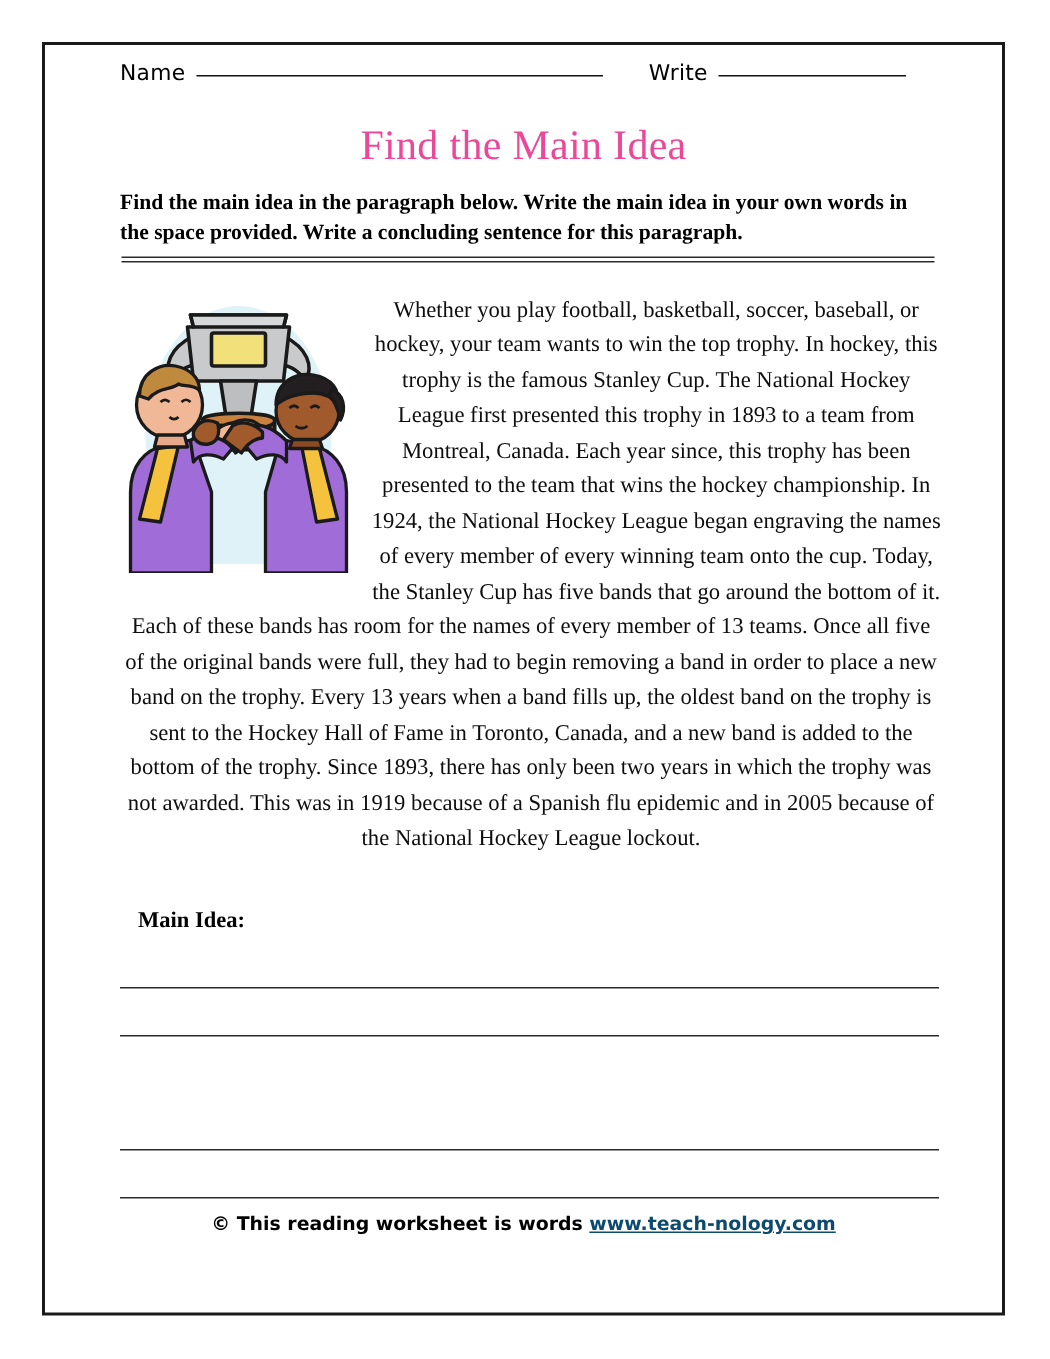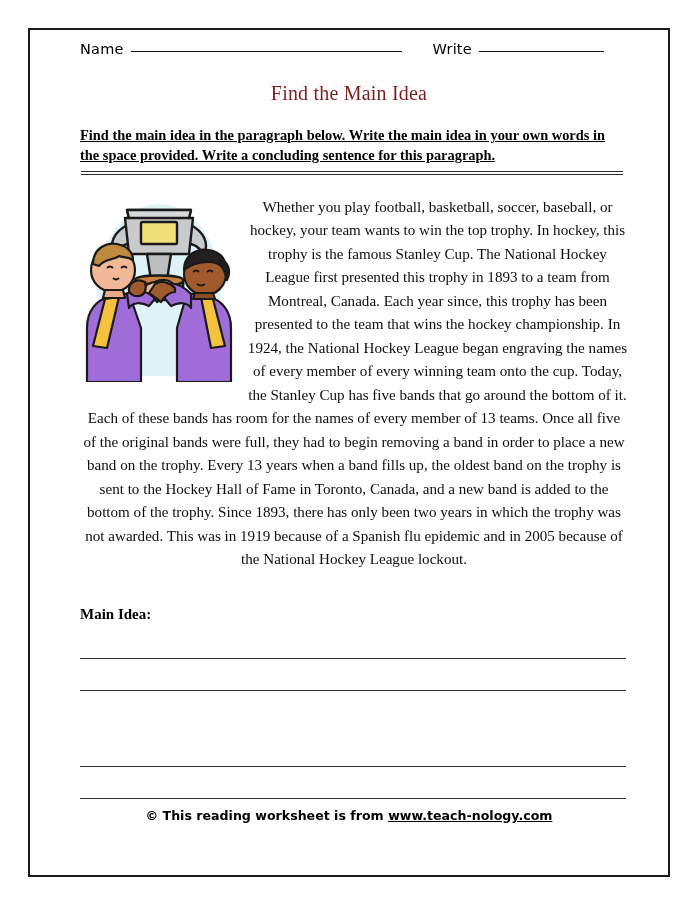--- a/index.html
+++ b/index.html
@@ -64,37 +64,36 @@
   .nd-gap { width: 31px; display: inline-block; }
 
   
   .worksheet-title {
     position: absolute;
     left: 0;
     top: 54px;
     width: 642px;
     text-align: center;
     font-family: "Liberation Serif", serif;
-    font-size: 20px;
+    font-size: 28px;
     letter-spacing: 0.2px;
-    color: #7f1d1d;
+    color: #ec4899;
   }
 
   
   .instructions {
     position: absolute;
     left: 52px;
     top: 97px;
     width: 546px;
     font-family: "Liberation Serif", serif;
     font-weight: bold;
     font-size: 14.4px;
     line-height: 1.42;
     color: #000;
-    text-decoration: underline;
   }
 
   
   .double-rule {
     position: absolute;
     left: 53px;
     top: 143px;
     width: 542px;
     height: 4px;
     border-top: 1.1px solid #2c2c2c;
@@ -132,21 +131,21 @@
   .answers {
     position: absolute;
     left: 52px;
     top: 578px;
     width: 546px;
   }
   .prompt-label {
     font-family: "Liberation Serif", serif;
     font-weight: bold;
     font-size: 15px;
-    margin: 0 0 4px 0;
+    margin: 0 0 4px 12px;
   }
   .write-line {
     border-bottom: 1.5px solid #2b2b2b;
     height: 0;
     margin: 0 0 0 0;
   }
   .ln-sp-1 { height: 31px; }
   .ln-sp-2 { height: 31px; }
   .block-gap { height: 44px; }
 
@@ -156,21 +155,21 @@
     left: 0;
     top: 780px;
     width: 642px;
     text-align: center;
     font-family: "DejaVu Sans", sans-serif;
     font-weight: bold;
     font-size: 12.6px;
     color: #000;
   }
   .footer .site {
-    color: #000000;
+    color: #0c4a6e;
     text-decoration: underline;
   }
 </style>
 </head>
 <body>
 
 <div class="page-border"></div>
 
 <div class="sheet">
 
@@ -280,16 +279,16 @@
 
     <div class="block-gap"></div>
 
     <div class="ln-sp-1"></div>
     <div class="write-line"></div>
     <div class="ln-sp-2"></div>
     <div class="write-line"></div>
   </div>
 
   <div class="footer">
-    <span>© This reading worksheet is from </span><a class="site" href="#">www.teach-nology.com</a>
+    <span>© This reading worksheet is words </span><a class="site" href="#">www.teach-nology.com</a>
   </div>
 
 </div>
 
 </body></html>

